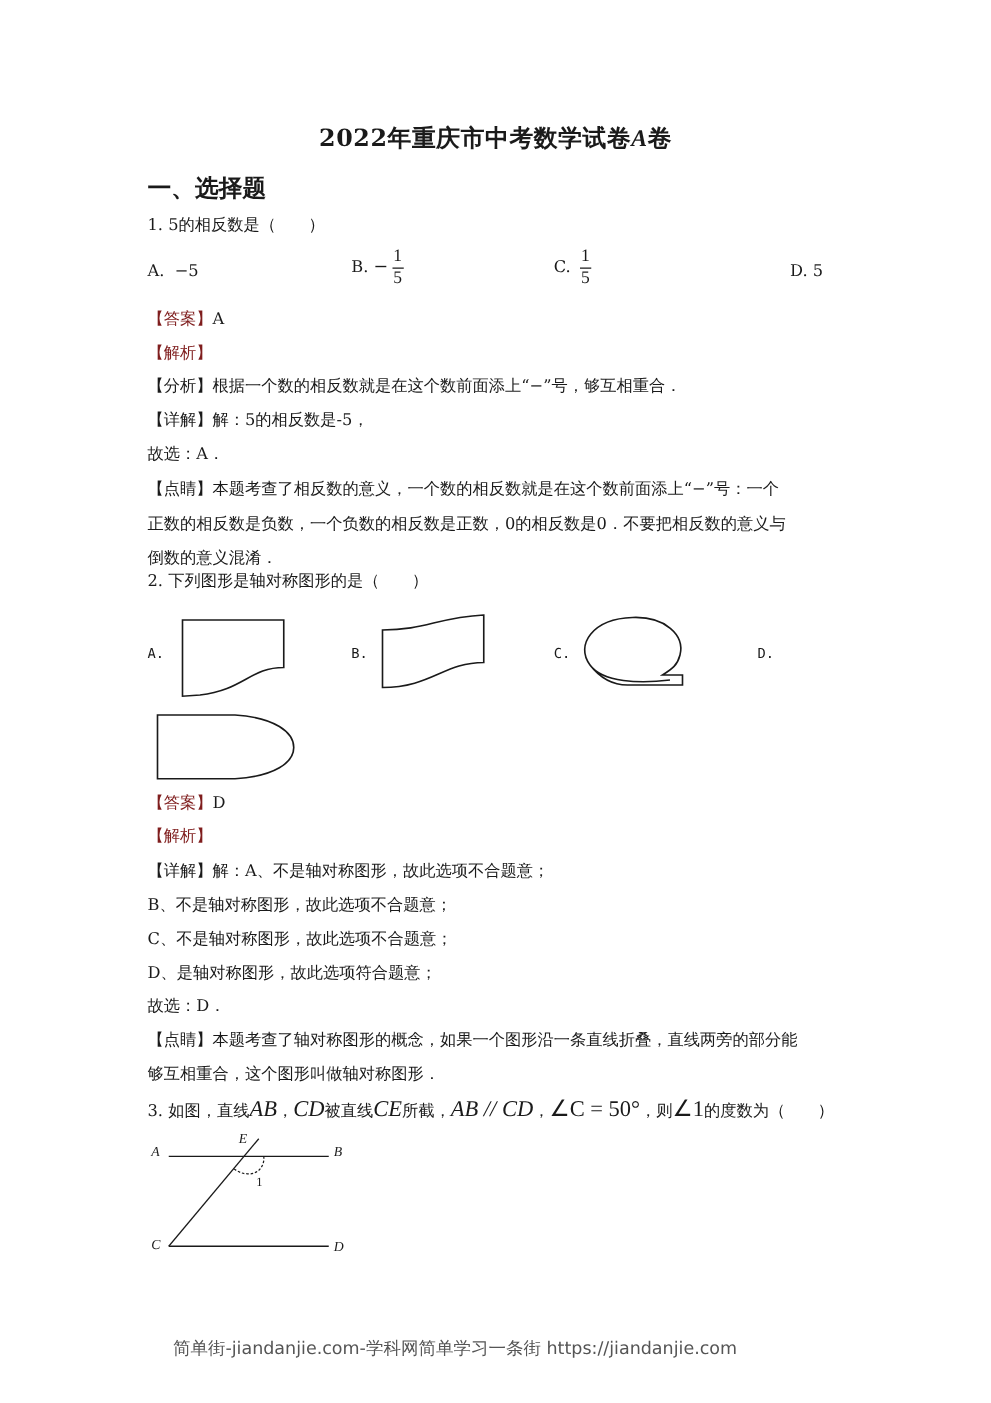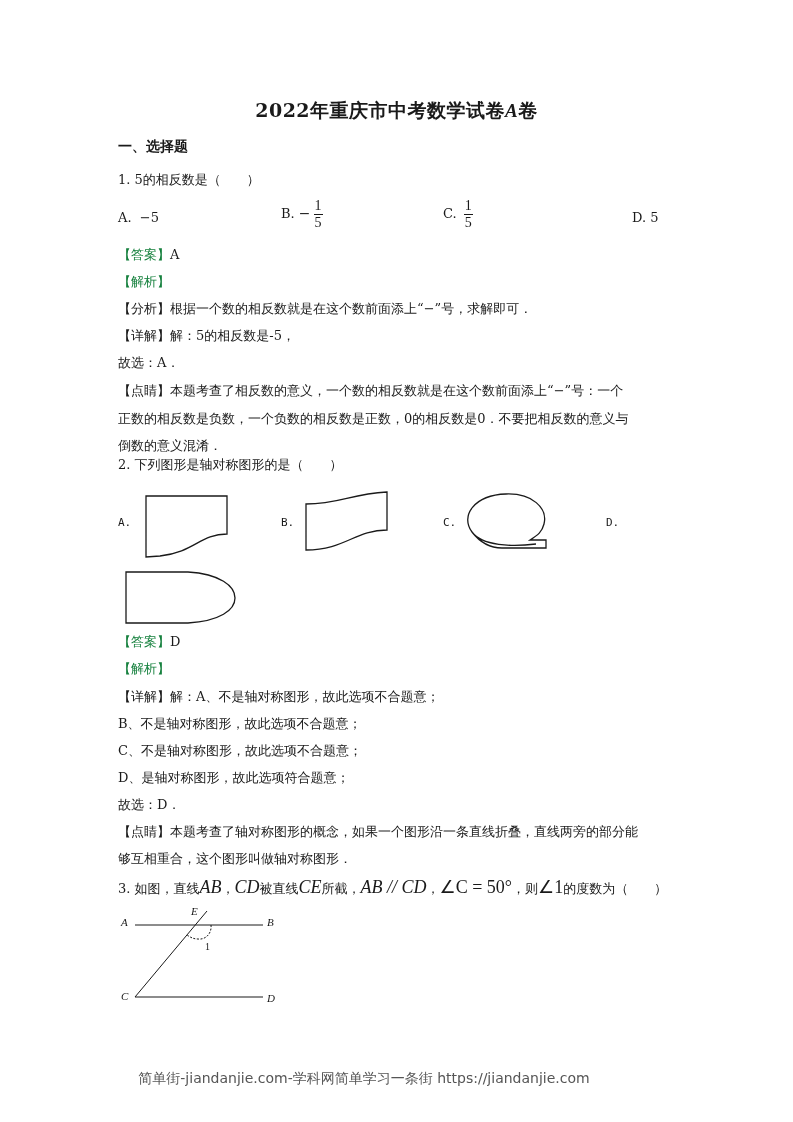--- a/index.html
+++ b/index.html
@@ -1,23 +1,23 @@
 <!DOCTYPE html>
 <html><head>
 <meta charset="utf-8">
 <style>
   html, body { margin: 0; padding: 0; background: #ffffff; }
   body { width: 793px; height: 1122px; position: relative; overflow: hidden;
          font-family: "DejaVu Serif", "Liberation Serif", serif; color: #1a1a1a; }
   .abs { position: absolute; }
   .title { left: 0; width: 793px; top: 98px; text-align: center; font-size: 19px; font-weight: bold; letter-spacing: 0.5px; }
   .title i { font-family: "Liberation Serif", serif; }
-  .section { left: 118px; top: 138px; font-size: 14px; font-weight: bold; }
+  .section { left: 118px; top: 138px; font-size: 19px; font-weight: bold; }
   .line { left: 118px; font-size: 13px; white-space: nowrap; }
-  .tag { color: #15803d; }
+  .tag { color: #7f1d1d; }
   .opt { font-size: 13px; white-space: nowrap; }
   .frac { display: inline-flex; flex-direction: column; align-items: center; vertical-align: middle; font-family: "Liberation Serif", serif; font-size: 14px; line-height: 16px; margin-left: 3px; }
   .frac .num { border-bottom: 1px solid #1a1a1a; padding: 0 1px; }
   .math { font-family: "Liberation Serif", serif; font-style: italic; font-size: 18px; }
   .shape-label { font-family: "DejaVu Sans Mono", monospace; font-size: 11px; }
   svg { position: absolute; overflow: visible; }
   .footer { left: 0; width: 728px; top: 1070px; text-align: center; font-family: "DejaVu Sans", sans-serif; font-size: 14px; color: #555; }
 </style>
 </head>
 <body>
@@ -49,21 +49,21 @@
 </div>
 <div class="abs opt" style="left:632px; top:210px;">
   <span>D.</span>&nbsp;<span>5</span>
 </div>
 
 <div class="abs line" style="top:246px;">
   <span class="tag">【答案】</span><span>A</span>
 </div>
 <div class="abs line tag" style="top:273px;">【解析】</div>
 <div class="abs line" style="top:300px;">
-  <span>【分析】</span><span>根据一个数的相反数就是在这个数前面添上“−”号，求解即可．</span>
+  <span>【分析】</span><span>根据一个数的相反数就是在这个数前面添上“−”号，够互相重合．</span>
 </div>
 <div class="abs line" style="top:327px;">
   <span>【详解】</span><span>解：5的相反数是-5，</span>
 </div>
 <div class="abs line" style="top:354px;">故选：A．</div>
 <div class="abs line" style="top:382px;">
   <span>【点睛】</span><span>本题考查了相反数的意义，一个数的相反数就是在这个数前面添上“−”号：一个</span>
 </div>
 <div class="abs line" style="top:410px;">正数的相反数是负数，一个负数的相反数是正数，0的相反数是0．不要把相反数的意义与</div>
 <div class="abs line" style="top:437px;">倒数的意义混淆．</div>

